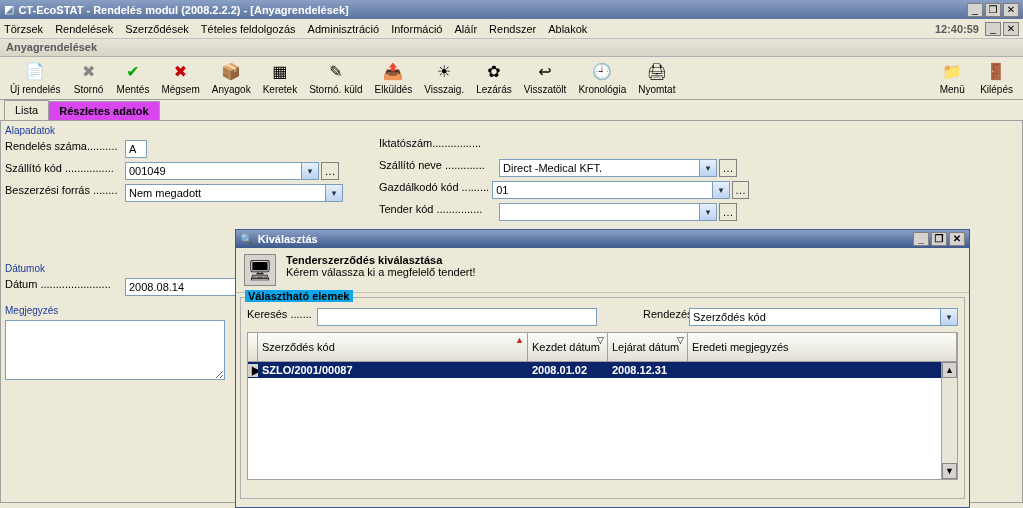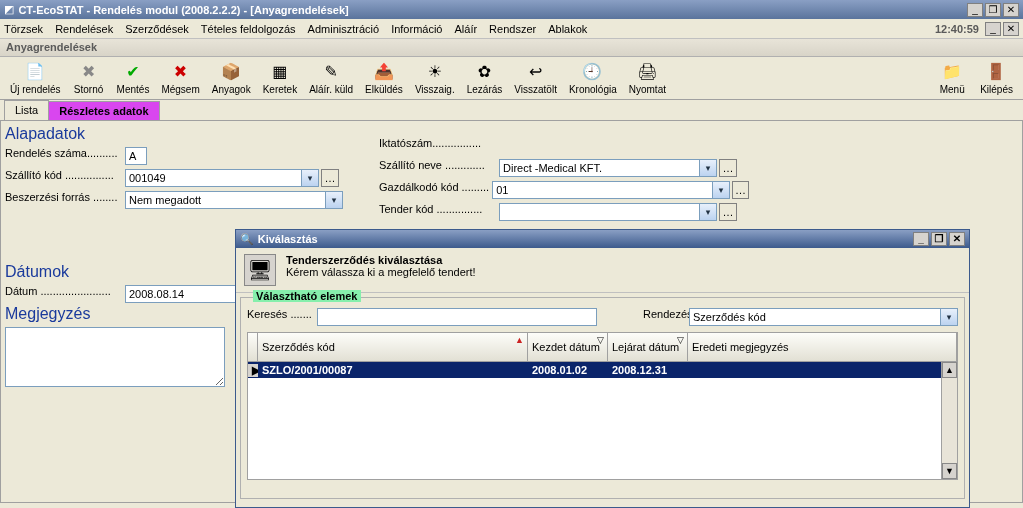--- a/index.html
+++ b/index.html
@@ -12,37 +12,37 @@
   .menubar .time { margin-left: auto; font-weight: bold; color:#5a5a5a;}
   .innerbar { height: 18px; background: linear-gradient(#e8e4d8,#d8d4c8); color:#5a5a5a; font-weight: bold; padding:2px 6px; border-bottom:1px solid #b0b0b0;}
   .toolbar { height: 43px; background: #ece9d8; display: flex; align-items: center; padding: 2px 4px; border-bottom:1px solid #a0a0a0;}
   .tbtn { display:flex; flex-direction:column; align-items:center; justify-content:center; padding:0 6px; min-width:44px; height:40px; }
   .tbtn .ic { width:20px; height:20px; display:flex; align-items:center; justify-content:center; font-size:16px;}
   .tbtn .lb { font-size:10px; margin-top:2px;}
   .tabs { height:20px; display:flex; padding-left:4px;}
   .tab { padding:3px 10px; background:#ece9d8; border:1px solid #a0a0a0; border-bottom:none; margin-right:-1px;}
   .tab.active { background:#d946ef; font-weight:bold; position:relative; top:1px;}
   .form { background:#ece9d8; border:1px solid #a0a0a0; padding:4px 6px; position:relative; height:383px;}
-  .section-lbl { color:#1a3a9c; font-size:16px; margin:2px 0 4px;}
+  .section-lbl { color:#1a3a9c; font-size:10px; margin:2px 0 4px;}
   .row { display:flex; align-items:flex-start; height:20px; margin-bottom:2px;}
   .flabel { width:120px; white-space:nowrap; overflow:hidden;}
   .fld { height:18px; border:1px solid #7b9ebd; background:#fff; padding:1px 3px;}
   .combo { display:flex;}
   .combo .fld { flex:1;}
   .ddbtn { width:17px; height:18px; background:linear-gradient(#e8f0fb,#bcd3f0); border:1px solid #7b9ebd; border-left:none; display:flex; align-items:center; justify-content:center; font-size:9px; color:#234;}
   .sqbtn { width:18px; height:18px; background:#ece9d8; border:1px solid #808080; margin-left:2px; display:flex; align-items:center; justify-content:center;}
   .col { position:absolute;}
   
   .dialog { position:absolute; left:235px; top:229px; width:735px; height:279px; background:#ece9d8; border:1px solid #3c5a8c;}
   .dlg-title { height:18px; background: linear-gradient(#8a9fc4,#3c5a8c); color:#fff; font-weight:bold; display:flex; align-items:center; padding:0 4px;}
   .dlg-head { display:flex; padding:6px 8px; border-bottom:1px solid #c0c0c0;}
   .dlg-head .ic { width:32px; height:32px; background:#d6d3ce; border:1px solid #888; margin-right:10px; display:flex; align-items:center; justify-content:center; font-size:20px;}
   .dlg-head .hd1 { font-weight:bold;}
   .groupbox { margin:4px; border:1px solid #b0b0b0; padding:6px; position:relative; height:202px;}
-  .groupbox > .glabel { position:absolute; top:-8px; left:12px; background:#86efac; padding:0 3px; font-weight:bold;}
+  .groupbox > .glabel { position:absolute; top:-8px; left:4px; background:#0ea5e9; padding:0 3px; font-weight:bold;}
   .gridhead { display:flex; background:linear-gradient(#fdfdf9,#e2e0d4); border:1px solid #a0a0a0; height:30px;}
   .gh { border-right:1px solid #a0a0a0; padding:2px 4px; display:flex; align-items:center; position:relative;}
   .gh .sort { position:absolute; right:3px; top:2px; font-size:9px;}
   .gridbody { background:#fff; border:1px solid #a0a0a0; border-top:none; height:118px; position:relative;}
   .grow { display:flex; height:16px; align-items:center;}
   .grow.sel { background:#0a246a; color:#fff; font-weight:bold;}
   .gc { padding:0 4px; white-space:nowrap; overflow:hidden;}
   .vscroll { position:absolute; right:0; top:0; bottom:0; width:16px; background:#e8e4d8; border-left:1px solid #a0a0a0; display:flex; flex-direction:column;}
   .vscroll .arr { height:16px; background:#d6d3ce; border:1px solid #888; display:flex; align-items:center; justify-content:center; font-size:9px;}
   .vscroll .track { flex:1;}
@@ -96,21 +96,21 @@
       <div class="tbtn">
         <div class="ic">📦</div>
         <div class="lb">Anyagok</div>
       </div>
       <div class="tbtn">
         <div class="ic">▦</div>
         <div class="lb">Keretek</div>
       </div>
       <div class="tbtn">
         <div class="ic">✎</div>
-        <div class="lb">Aláír. küld</div>
+        <div class="lb">Stornó. küld</div>
       </div>
       <div class="tbtn">
         <div class="ic">📤</div>
         <div class="lb">Elküldés</div>
       </div>
       <div class="tbtn">
         <div class="ic">☀</div>
         <div class="lb">Visszaig.</div>
       </div>
       <div class="tbtn">

